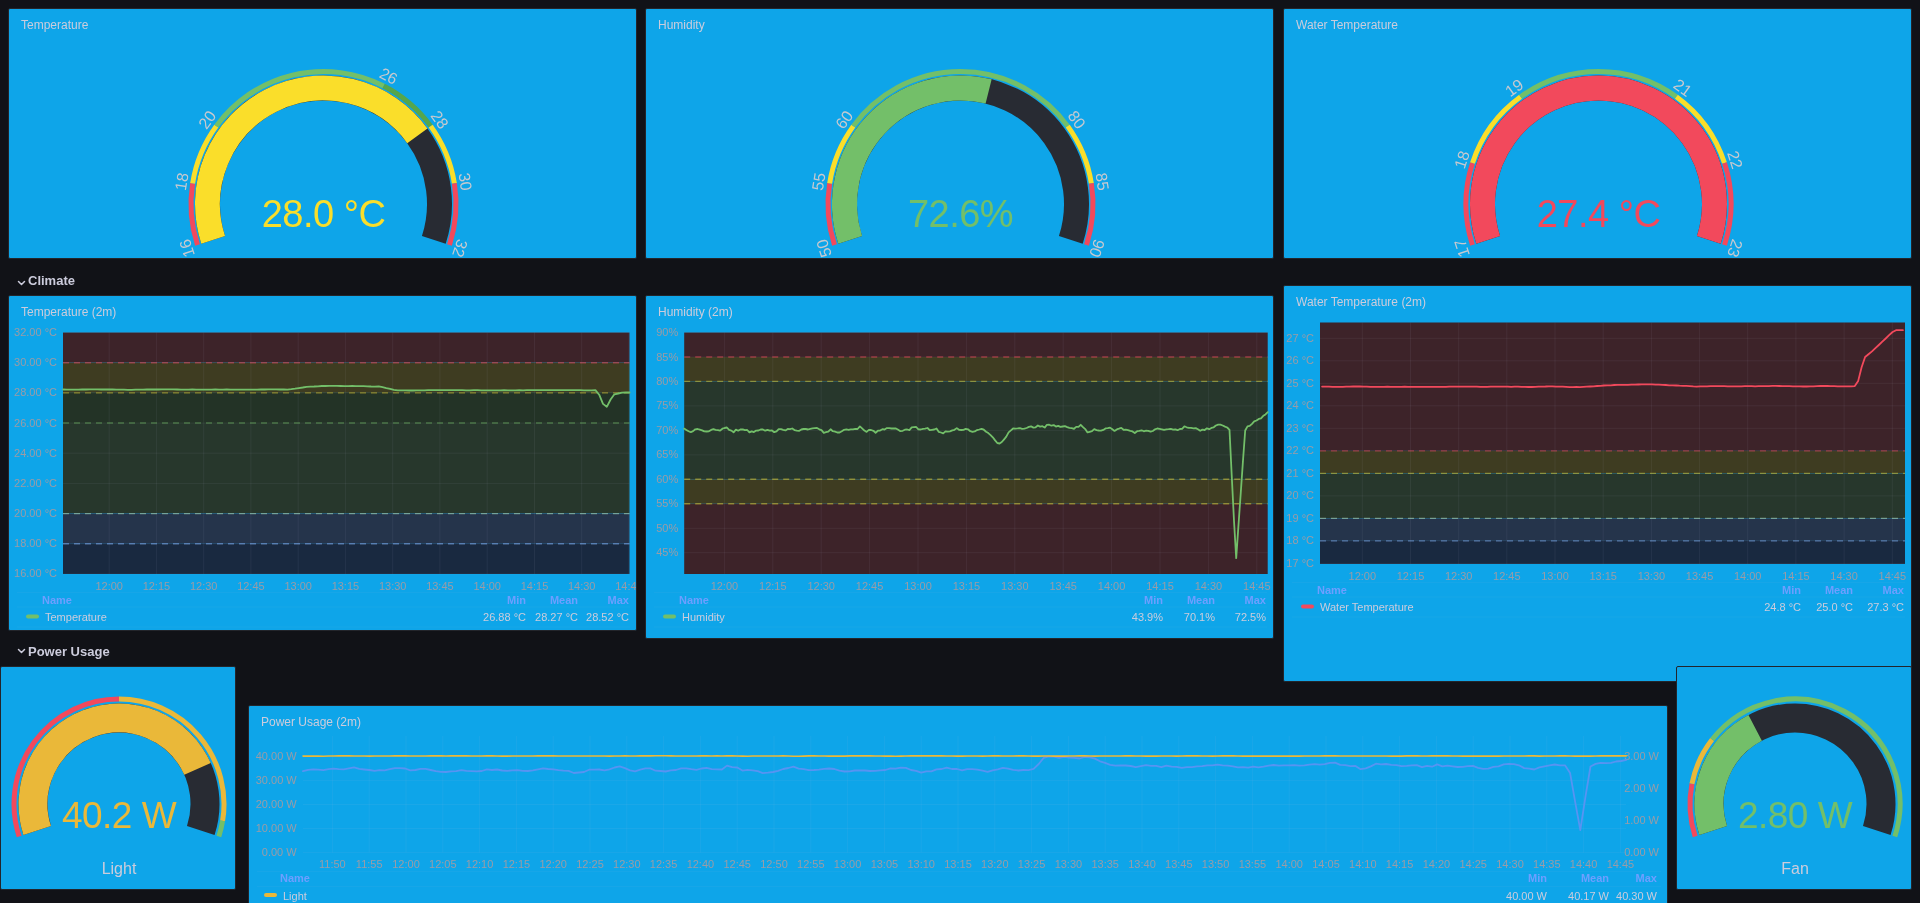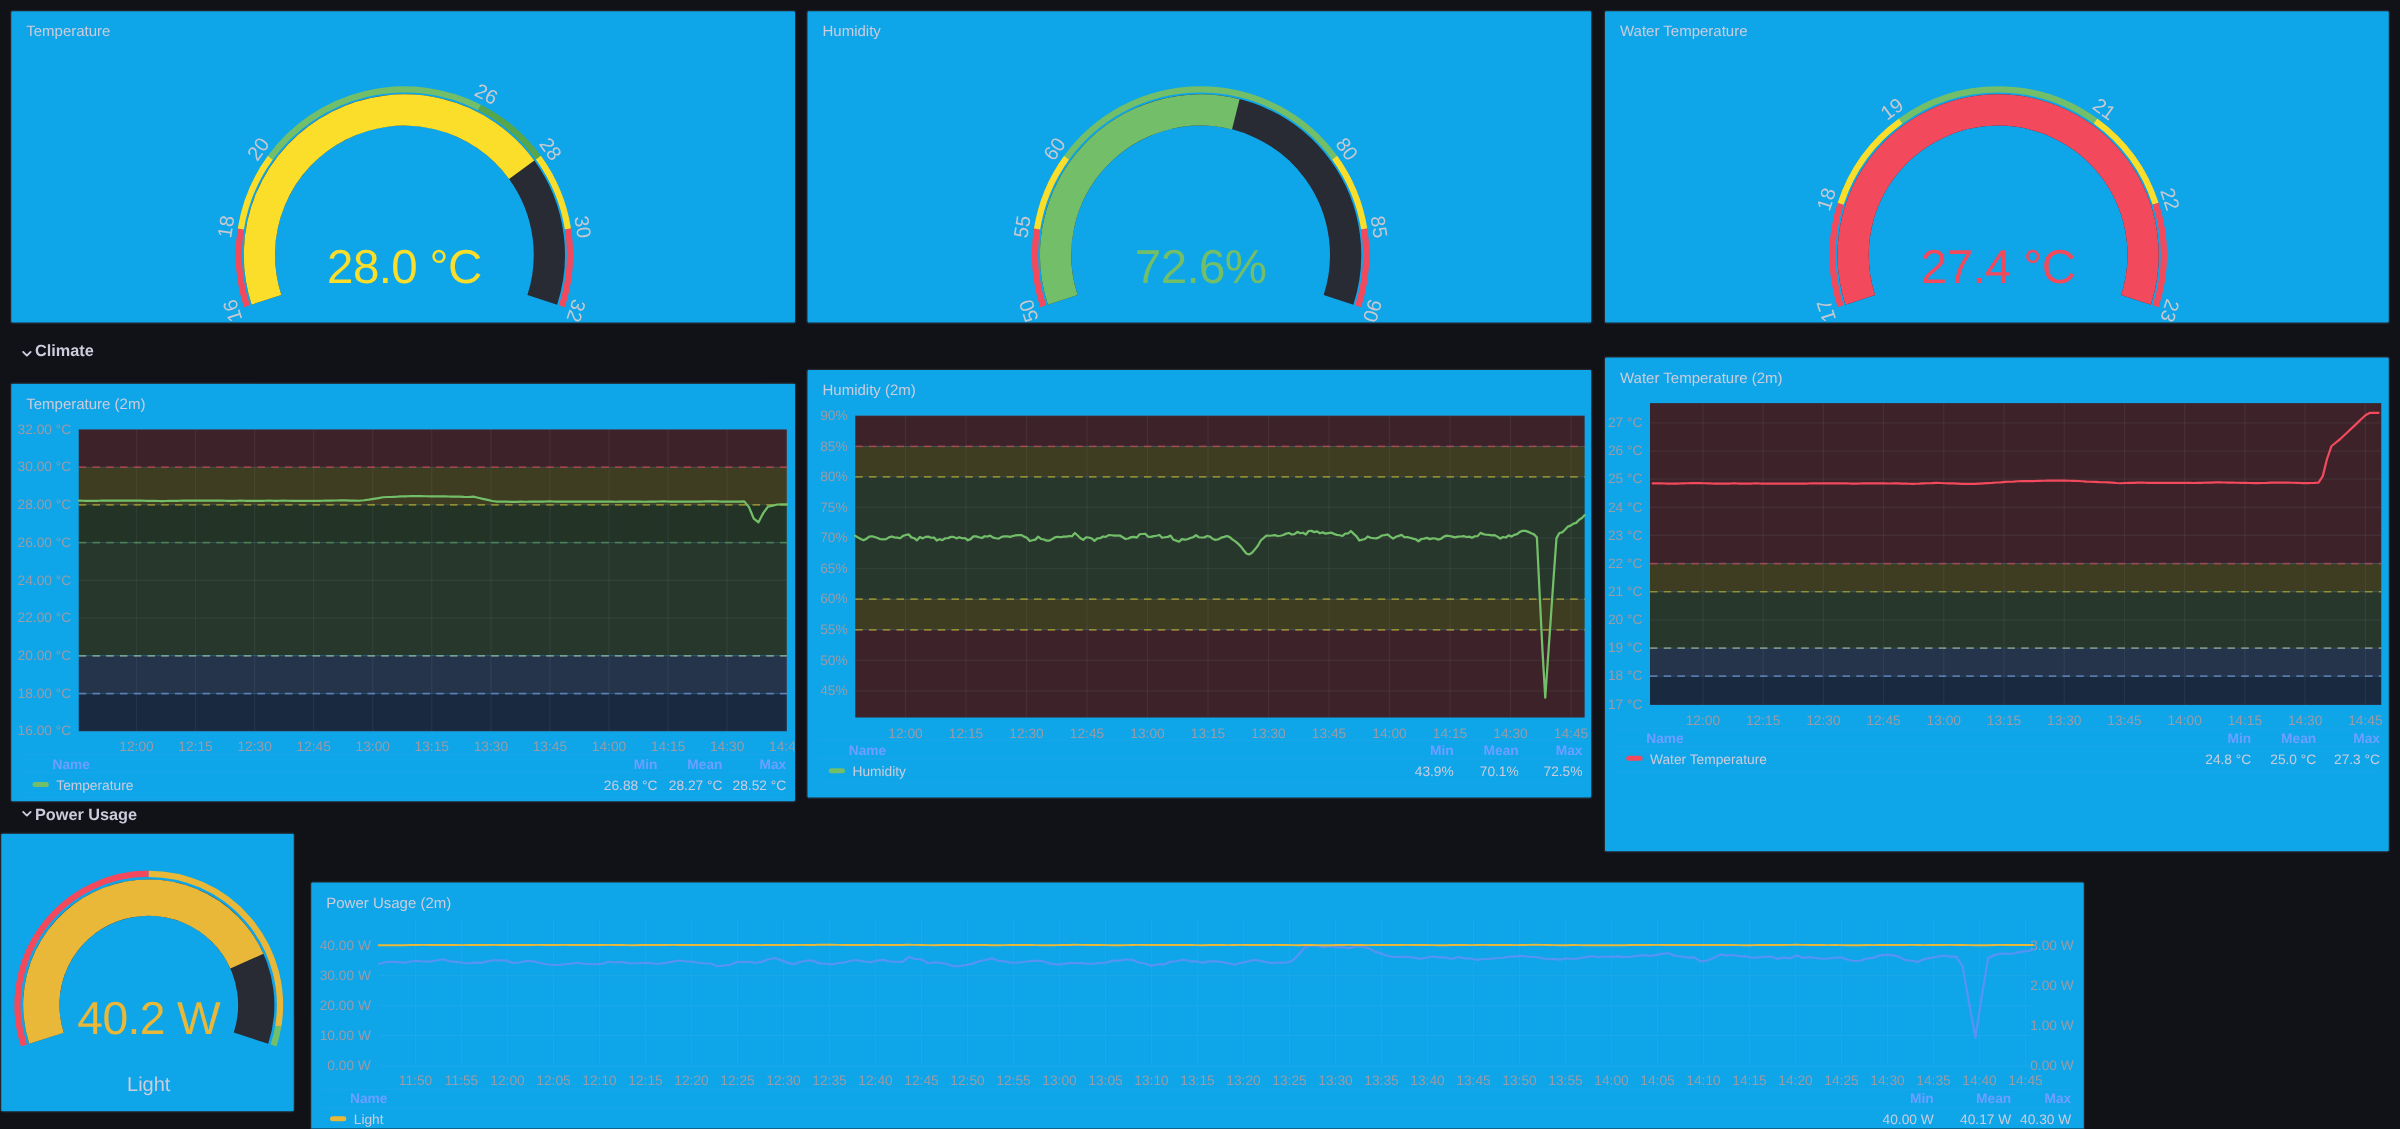--- a/index.html
+++ b/index.html
@@ -68,21 +68,21 @@
         <text x="0" y="0" transform="translate(451.0,239.3) rotate(108.0)" text-anchor="middle" font-size="16" fill="#c8c9cf" dominant-baseline="central">23</text>
         <text x="314.5" y="205.0" text-anchor="middle" font-size="38" font-weight="500" fill="#F2495C" letter-spacing="-0.5" dominant-baseline="central">27.4 °C</text>
       </svg>
     </div>
     <div style="position:absolute;left:17px;top:272px;height:16px;color:#ccccdc;font-size:13px;font-weight:700;display:flex;align-items:flex-end;"><svg width="9" height="10" viewBox="0 0 9 10" style="margin-right:2px">
         <polyline points="1.5,3.5 4.5,6.5 7.5,3.5" fill="none" stroke="#ccccdc" stroke-width="1.5" stroke-linecap="round" stroke-linejoin="round"></polyline>
       </svg>Climate</div>
     <div style="position:absolute;left:17px;top:643px;height:16px;color:#ccccdc;font-size:13px;font-weight:700;display:flex;align-items:center;justify-content:center;"><svg width="9" height="10" viewBox="0 0 9 10" style="margin-right:2px">
         <polyline points="1.5,3.5 4.5,6.5 7.5,3.5" fill="none" stroke="#ccccdc" stroke-width="1.5" stroke-linecap="round" stroke-linejoin="round"></polyline>
       </svg>Power Usage</div>
-    <div class="panel" style="left:8px;top:306px;width:629px;height:336px">
+    <div class="panel" style="left:8px;top:295px;width:629px;height:336px">
       <svg width="629" height="336" viewBox="0 0 629 336" font-family="Liberation Sans, sans-serif">
         <text x="12" y="20" font-size="12" font-weight="500" fill="#ccccdc">Temperature (2m)</text>
         <rect x="54.0" y="36.5" width="566.5" height="30.2" fill="#3d2329"></rect>
         <rect x="54.0" y="66.7" width="566.5" height="30.2" fill="#3e3c21"></rect>
         <rect x="54.0" y="96.9" width="566.5" height="30.2" fill="#233326"></rect>
         <rect x="54.0" y="127.0" width="566.5" height="90.5" fill="#27372c"></rect>
         <rect x="54.0" y="217.6" width="566.5" height="30.2" fill="#25344b"></rect>
         <rect x="54.0" y="247.8" width="566.5" height="30.2" fill="#192940"></rect>
         <line x1="54.0" y1="36.5" x2="620.5" y2="36.5" stroke="rgba(204,204,220,0.07)" stroke-width="1"></line>
         <line x1="54.0" y1="66.7" x2="620.5" y2="66.7" stroke="rgba(204,204,220,0.07)" stroke-width="1"></line>
@@ -292,20 +292,31 @@
     </div>
     <div class="panel" style="left:0;top:666px;width:236px;height:224px">
       <svg width="236" height="224" viewBox="0 0 236 224" font-family="Liberation Sans, sans-serif">
         <path d="M 36.21 163.58 A 86.00 86.00 0 1 1 199.79 163.58" fill="none" stroke="#282b33" stroke-width="29.00"></path>
         <path d="M 36.21 163.58 A 86.00 86.00 0 0 1 196.50 101.88" fill="none" stroke="#EAB839" stroke-width="29.00"></path>
         <path d="M 18.14 169.45 A 105.00 105.00 0 0 1 118.00 32.00" fill="none" stroke="#F2495C" stroke-width="5.00"></path>
         <path d="M 118.00 32.00 A 105.00 105.00 0 0 1 221.62 153.97" fill="none" stroke="#EAB839" stroke-width="5.00"></path>
         <path d="M 221.62 153.97 A 105.00 105.00 0 0 1 217.86 169.45" fill="none" stroke="#73BF69" stroke-width="5.00"></path>
         <text x="118.0" y="148.0" text-anchor="middle" font-size="37" font-weight="500" fill="#EAB839" letter-spacing="-0.5" dominant-baseline="central">40.2 W</text>
         <text x="118.0" y="201.0" text-anchor="middle" font-size="16" fill="#ccccdc" dominant-baseline="central">Light</text>
+      </svg>
+    </div>
+    <div class="panel" style="left:1676px;top:666px;width:236px;height:224px">
+      <svg width="236" height="224" viewBox="0 0 236 224" font-family="Liberation Sans, sans-serif">
+        <path d="M 36.21 163.58 A 86.00 86.00 0 1 1 199.79 163.58" fill="none" stroke="#282b33" stroke-width="29.00"></path>
+        <path d="M 36.21 163.58 A 86.00 86.00 0 0 1 78.16 60.79" fill="none" stroke="#73BF69" stroke-width="29.00"></path>
+        <path d="M 18.14 169.45 A 105.00 105.00 0 0 1 14.96 116.79" fill="none" stroke="#F2495C" stroke-width="5.00"></path>
+        <path d="M 14.96 116.79 A 105.00 105.00 0 0 1 35.15 72.50" fill="none" stroke="#EAB839" stroke-width="5.00"></path>
+        <path d="M 35.15 72.50 A 105.00 105.00 0 0 1 217.86 169.45" fill="none" stroke="#73BF69" stroke-width="5.00"></path>
+        <text x="118.0" y="148.0" text-anchor="middle" font-size="37" font-weight="500" fill="#73BF69" letter-spacing="-0.5" dominant-baseline="central">2.80 W</text>
+        <text x="118.0" y="201.0" text-anchor="middle" font-size="16" fill="#ccccdc" dominant-baseline="central">Fan</text>
       </svg>
     </div>
     <div class="panel" style="left:248px;top:705px;width:1420px;height:224px">
       <svg width="1420" height="224" viewBox="0 0 1420 224" font-family="Liberation Sans, sans-serif">
         <text x="12" y="20" font-size="12" font-weight="500" fill="#ccccdc">Power Usage (2m)</text>
         <line x1="83.4" y1="30.0" x2="83.4" y2="146.6" stroke="rgba(204,204,220,0.07)" stroke-width="1"></line>
         <text x="83.4" y="162" font-size="11" fill="#9a9ca7" text-anchor="middle">11:50</text>
         <line x1="120.2" y1="30.0" x2="120.2" y2="146.6" stroke="rgba(204,204,220,0.07)" stroke-width="1"></line>
         <text x="120.2" y="162" font-size="11" fill="#9a9ca7" text-anchor="middle">11:55</text>
         <line x1="157.0" y1="30.0" x2="157.0" y2="146.6" stroke="rgba(204,204,220,0.07)" stroke-width="1"></line>

